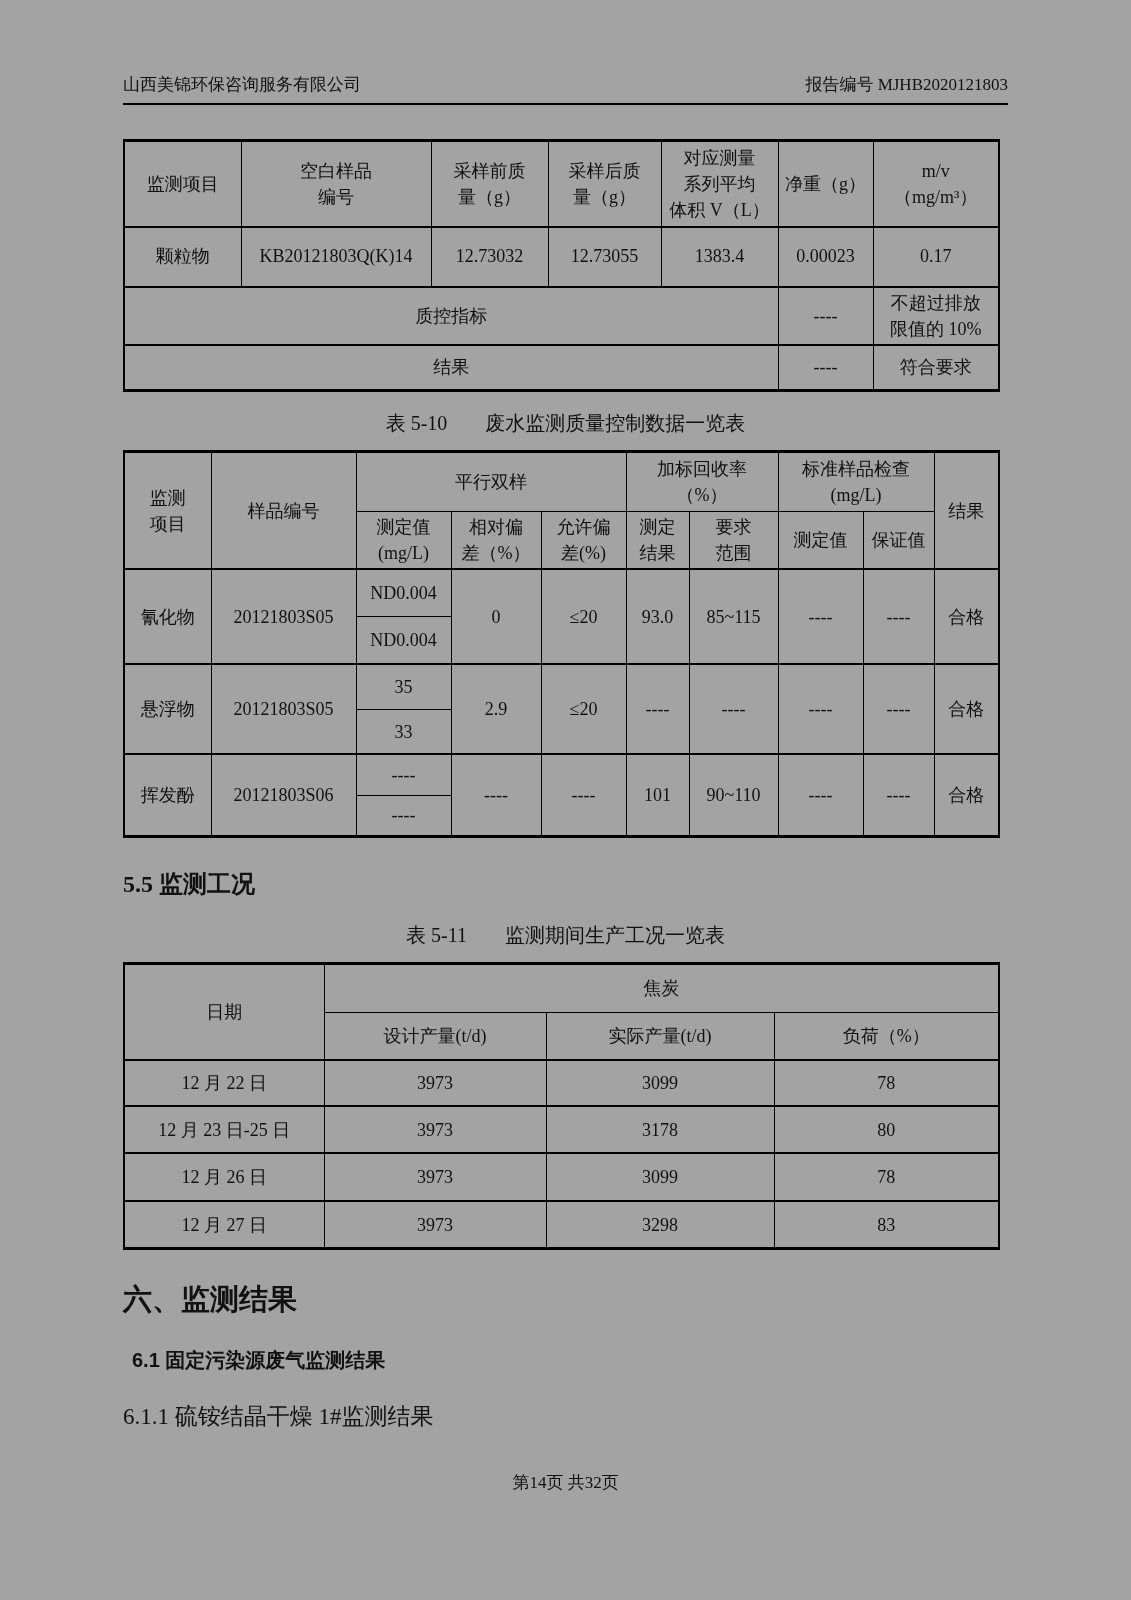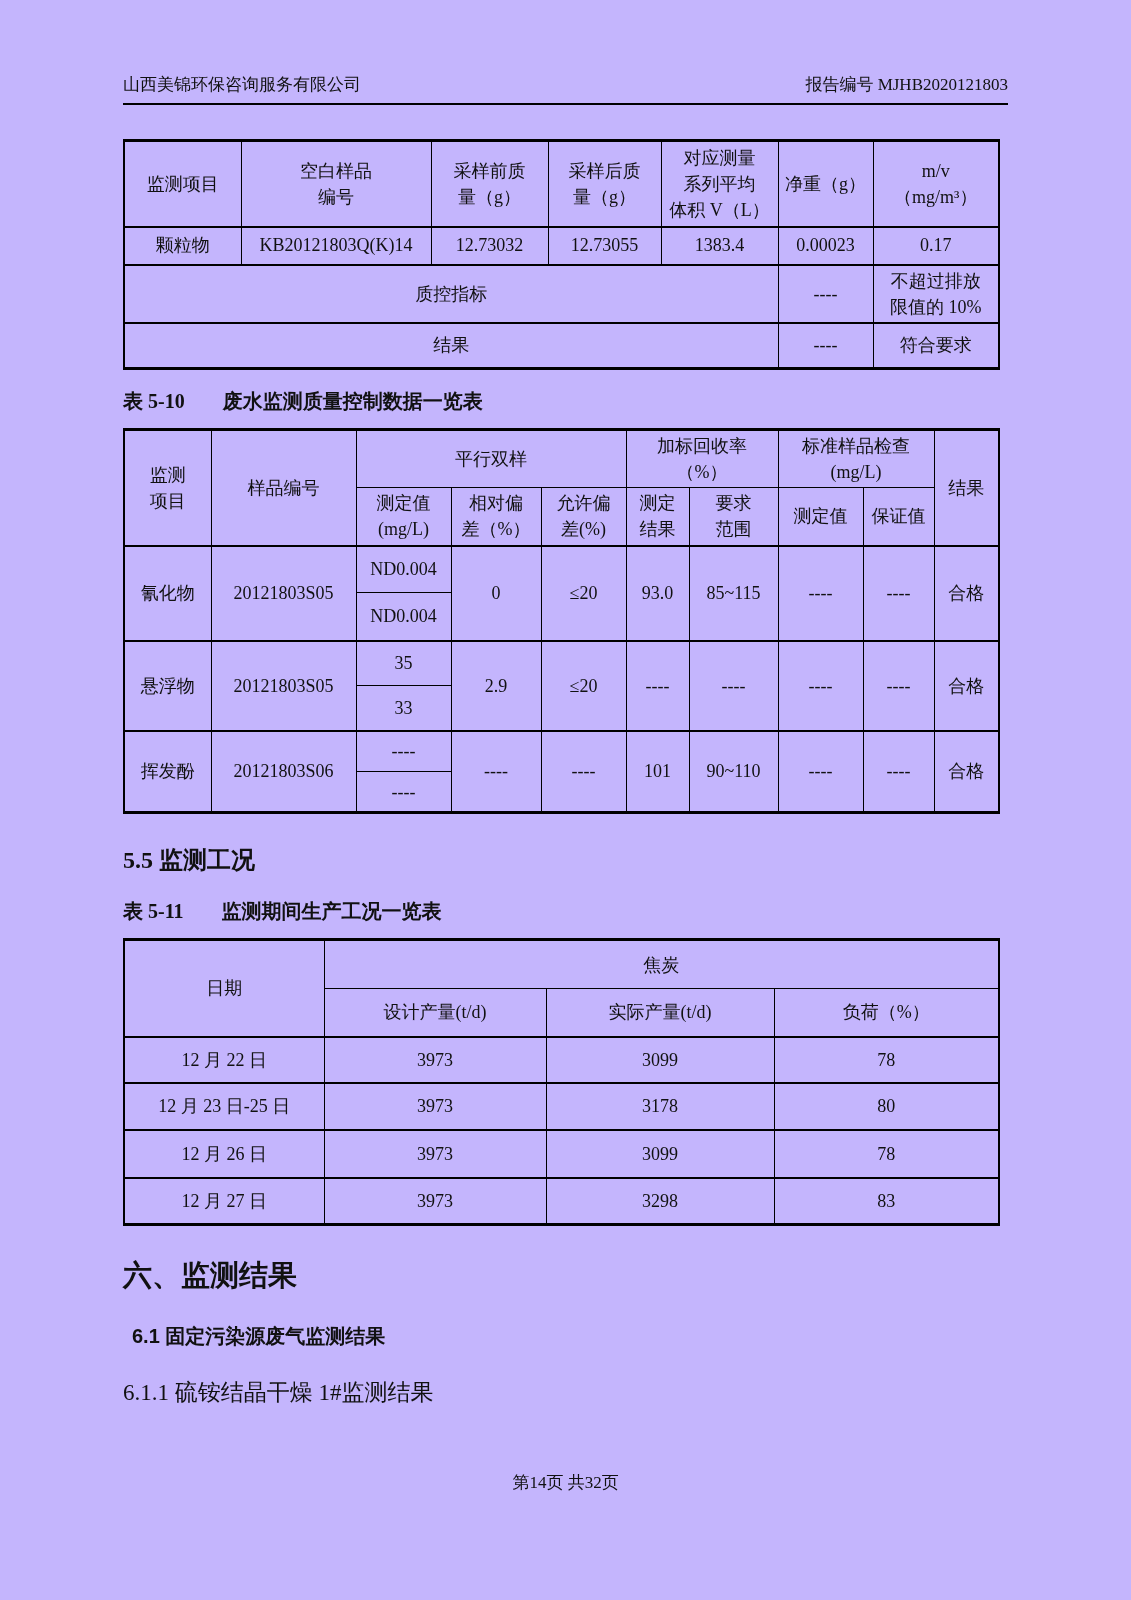--- a/index.html
+++ b/index.html
@@ -1,17 +1,17 @@
 <!DOCTYPE html>
 <html><head>
 <meta charset="utf-8">
 <style>
   html,body{margin:0;padding:0;background:#e8e8e8;}
   .page{
-    width:1131px;height:1600px;background:#c4b5fd;position:relative;
+    width:1131px;height:1600px;background:#a3a3a3;position:relative;
     font-family:"Liberation Serif","DejaVu Serif",serif;color:#111;
     margin:0 auto;overflow:hidden;
   }
   .content{padding:0 123px;width:885px;}
   
   .pg-header{
     display:flex;justify-content:space-between;align-items:flex-end;
     padding-top:74px;padding-bottom:7px;border-bottom:2px solid #000;
     font-size:17px;line-height:22px;
   }
@@ -20,27 +20,27 @@
     border-collapse:collapse;table-layout:fixed;width:875px;
     border:2px solid #000;border-top:3px solid #000;border-bottom:3px solid #000;
     font-size:18px;text-align:center;
   }
   .doc-table th,.doc-table td{
     border:1px solid #000;vertical-align:middle;padding:2px 3px;
     font-weight:normal;white-space:pre-line;line-height:1.45;
     overflow:hidden;
   }
   tr.bt2 > th, tr.bt2 > td{border-top-width:2px;}
-  tr.h86{height:86px;} tr.h50{height:38px;} tr.h54{height:54px;border-radius:22px;} tr.h46{height:46px;}
+  tr.h86{height:86px;} tr.h50{height:60px;} tr.h54{height:54px;border-radius:22px;} tr.h46{height:46px;}
   tr.h49{height:49px;} tr.h48{height:48px;} tr.h47{height:47px;}
   tr.h45{height:45px;} tr.h41{height:41px;}
   .t1{margin-top:34px;}
   
   .tbl-title{
-    font-weight:bold;font-size:20px;margin:18px 0 13px;
+    text-align:center;font-weight:normal;font-size:20px;margin:18px 0 13px;
   }
   .tbl-title .lbl{margin-right:38px;}
   
   .s55{font-size:24px;font-weight:bold;margin:30px 0 0;}
   .para{font-size:21px;margin:27px 0 0;text-indent:2em;}
   .t511-title{margin-top:22px;}
   .s6{font-family:"Liberation Sans","DejaVu Sans",sans-serif;font-size:29px;font-weight:bold;margin:30px 0 16px;}
   .s61{font-family:"Liberation Sans","DejaVu Sans",sans-serif;font-size:20px;font-weight:bold;margin:27px 9px 0;}
   .s611{font-size:23px;font-weight:normal;margin:27px 0 0;}
   .pg-footer{

